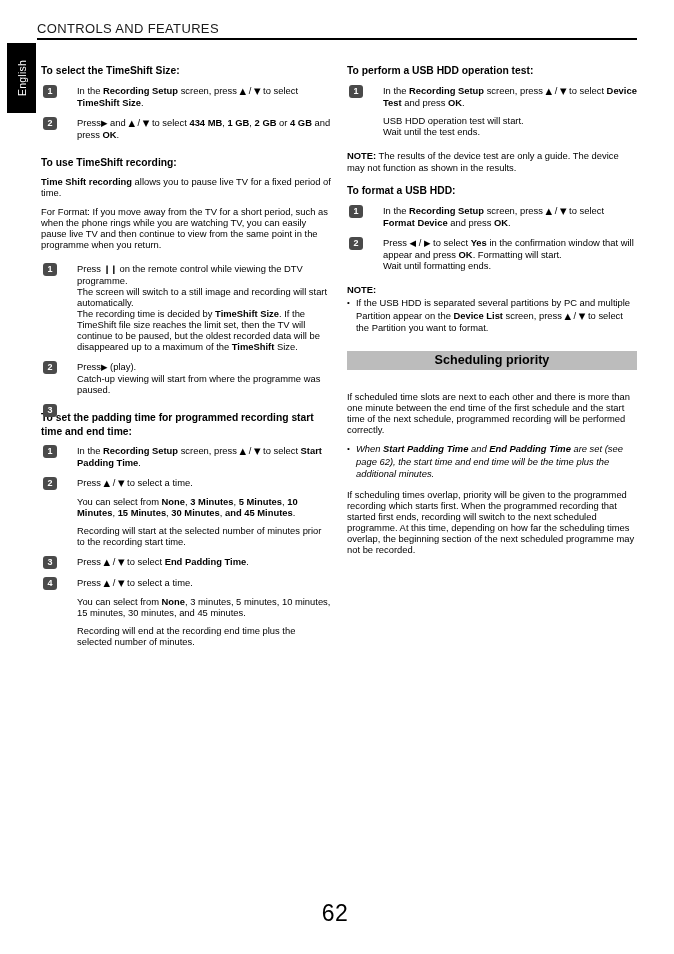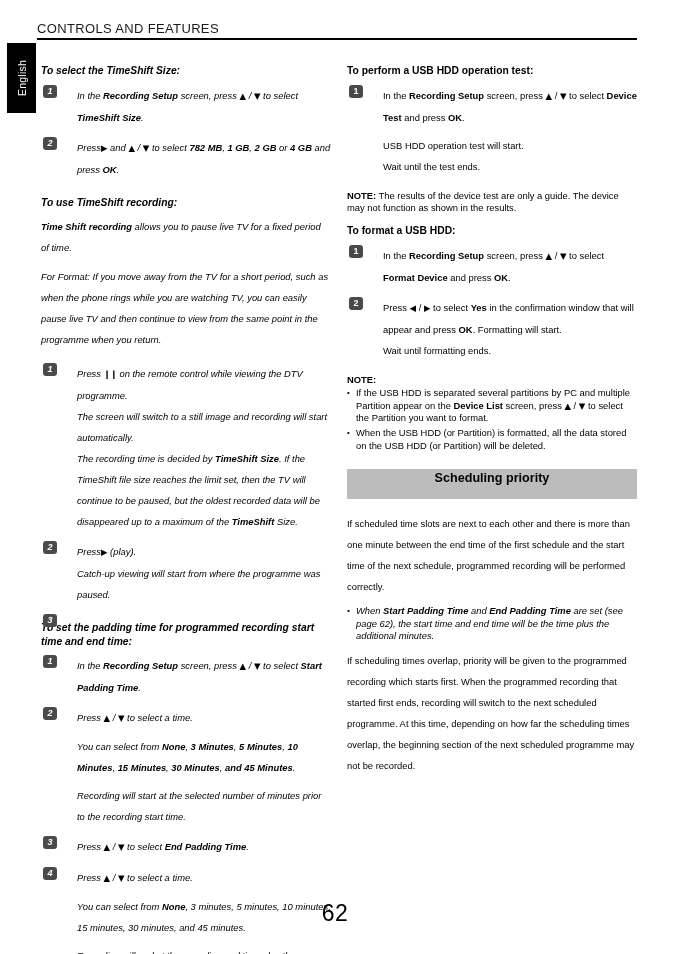--- a/index.html
+++ b/index.html
@@ -79,26 +79,26 @@
   .col-left  { left: 41px; }
   .col-right { left: 347px; }
 
   
   .h-sub {
     font-size: 10.3px;
     font-weight: bold;
     line-height: 13.5px;
     margin: 0 0 7px 0;
   }
-  .blk { margin-bottom: 11px; font-style: italic; }
+  .blk { margin-bottom: 11px; }
   .blk-tight { margin-bottom: 8px; }
 
   .para {
     font-size: 9.4px;
-    line-height: 21px;
+    line-height: 11px;
     margin: 0 0 8px 0;
   }
   .para:last-child { margin-bottom: 0; }
 
   
   .step {
     position: relative;
     padding-left: 36px;
     margin-bottom: 9px;
   }
@@ -140,26 +140,26 @@
     content: "\2022";
     position: absolute;
     left: 0;
     top: -0.5px;
     font-size: 8px;
   }
 
   
   .banner {
     background: #bcbcbc;
-    height: 30px;
+    height: 19px;
     line-height: 19px;
     text-align: center;
     font-size: 12.6px;
     font-weight: bold;
-    margin: 0 0 14px 0;
+    margin: 0 0 21px 0;
   }
 
   .spacer-lg { height: 17px; }
   .spacer-sm { height: 5px; }
 
   b, .b { font-weight: bold; }
   .glyph { font-family: "DejaVu Sans", sans-serif; font-size: 8.5px; }
   .glyph-pause { font-weight: bold; letter-spacing: -0.5px; }
 </style>
 </head>
@@ -179,21 +179,21 @@
     <div class="blk">
       <div class="h-sub">To select the TimeShift Size:</div>
 
       <div class="step">
         <div class="badge">1</div>
         <p class="para">In the <b>Recording Setup</b> screen, press <span class="glyph">▲</span> / <span class="glyph">▼</span> to select <b>TimeShift Size</b>.</p>
       </div>
 
       <div class="step">
         <div class="badge">2</div>
-        <p class="para">Press<span class="glyph">▶</span> and <span class="glyph">▲</span> / <span class="glyph">▼</span> to select <b>782 MB</b>, <b>1 GB</b>, <b>2 GB</b> or <b>4 GB</b> and press <b>OK</b>.</p>
+        <p class="para">Press<span class="glyph">▶</span> and <span class="glyph">▲</span> / <span class="glyph">▼</span> to select <b>434 MB</b>, <b>1 GB</b>, <b>2 GB</b> or <b>4 GB</b> and press <b>OK</b>.</p>
       </div>
     </div>
 
     <div class="spacer-sm"></div>
 
     <div class="blk">
       <div class="h-sub">To use TimeShift recording:</div>
 
       <p class="para"><b>Time Shift recording</b><span> allows you to pause live TV for a fixed period of time.</span></p>
 
@@ -276,21 +276,20 @@
         <p class="para">Press <span class="glyph">◀</span> / <span class="glyph">▶</span> to select <b>Yes</b> in the confirmation window that will appear and press <b>OK</b>. Formatting will start.<br>Wait until formatting ends.</p>
       </div>
     </div>
 
     <div class="spacer-sm"></div>
 
     <div>
       <div class="note" style="margin-bottom:1px;"><b>NOTE:</b></div>
       <ul class="bullets">
         <li>If the USB HDD is separated several partitions by PC and multiple Partition appear on the <b>Device List</b> screen, press <span class="glyph">▲</span> / <span class="glyph">▼</span> to select the Partition you want to format.</li>
-        <li>When the USB HDD (or Partition) is formatted, all the data stored on the USB HDD (or Partition) will be deleted.</li>
       </ul>
     </div>
 
     <div class="spacer-lg"></div>
 
     <div>
       <div class="banner">Scheduling priority</div>
 
       <p class="para">If scheduled time slots are next to each other and there is more than one minute between the end time of the first schedule and the start time of the next schedule, programmed recording will be performed correctly.</p>
 

